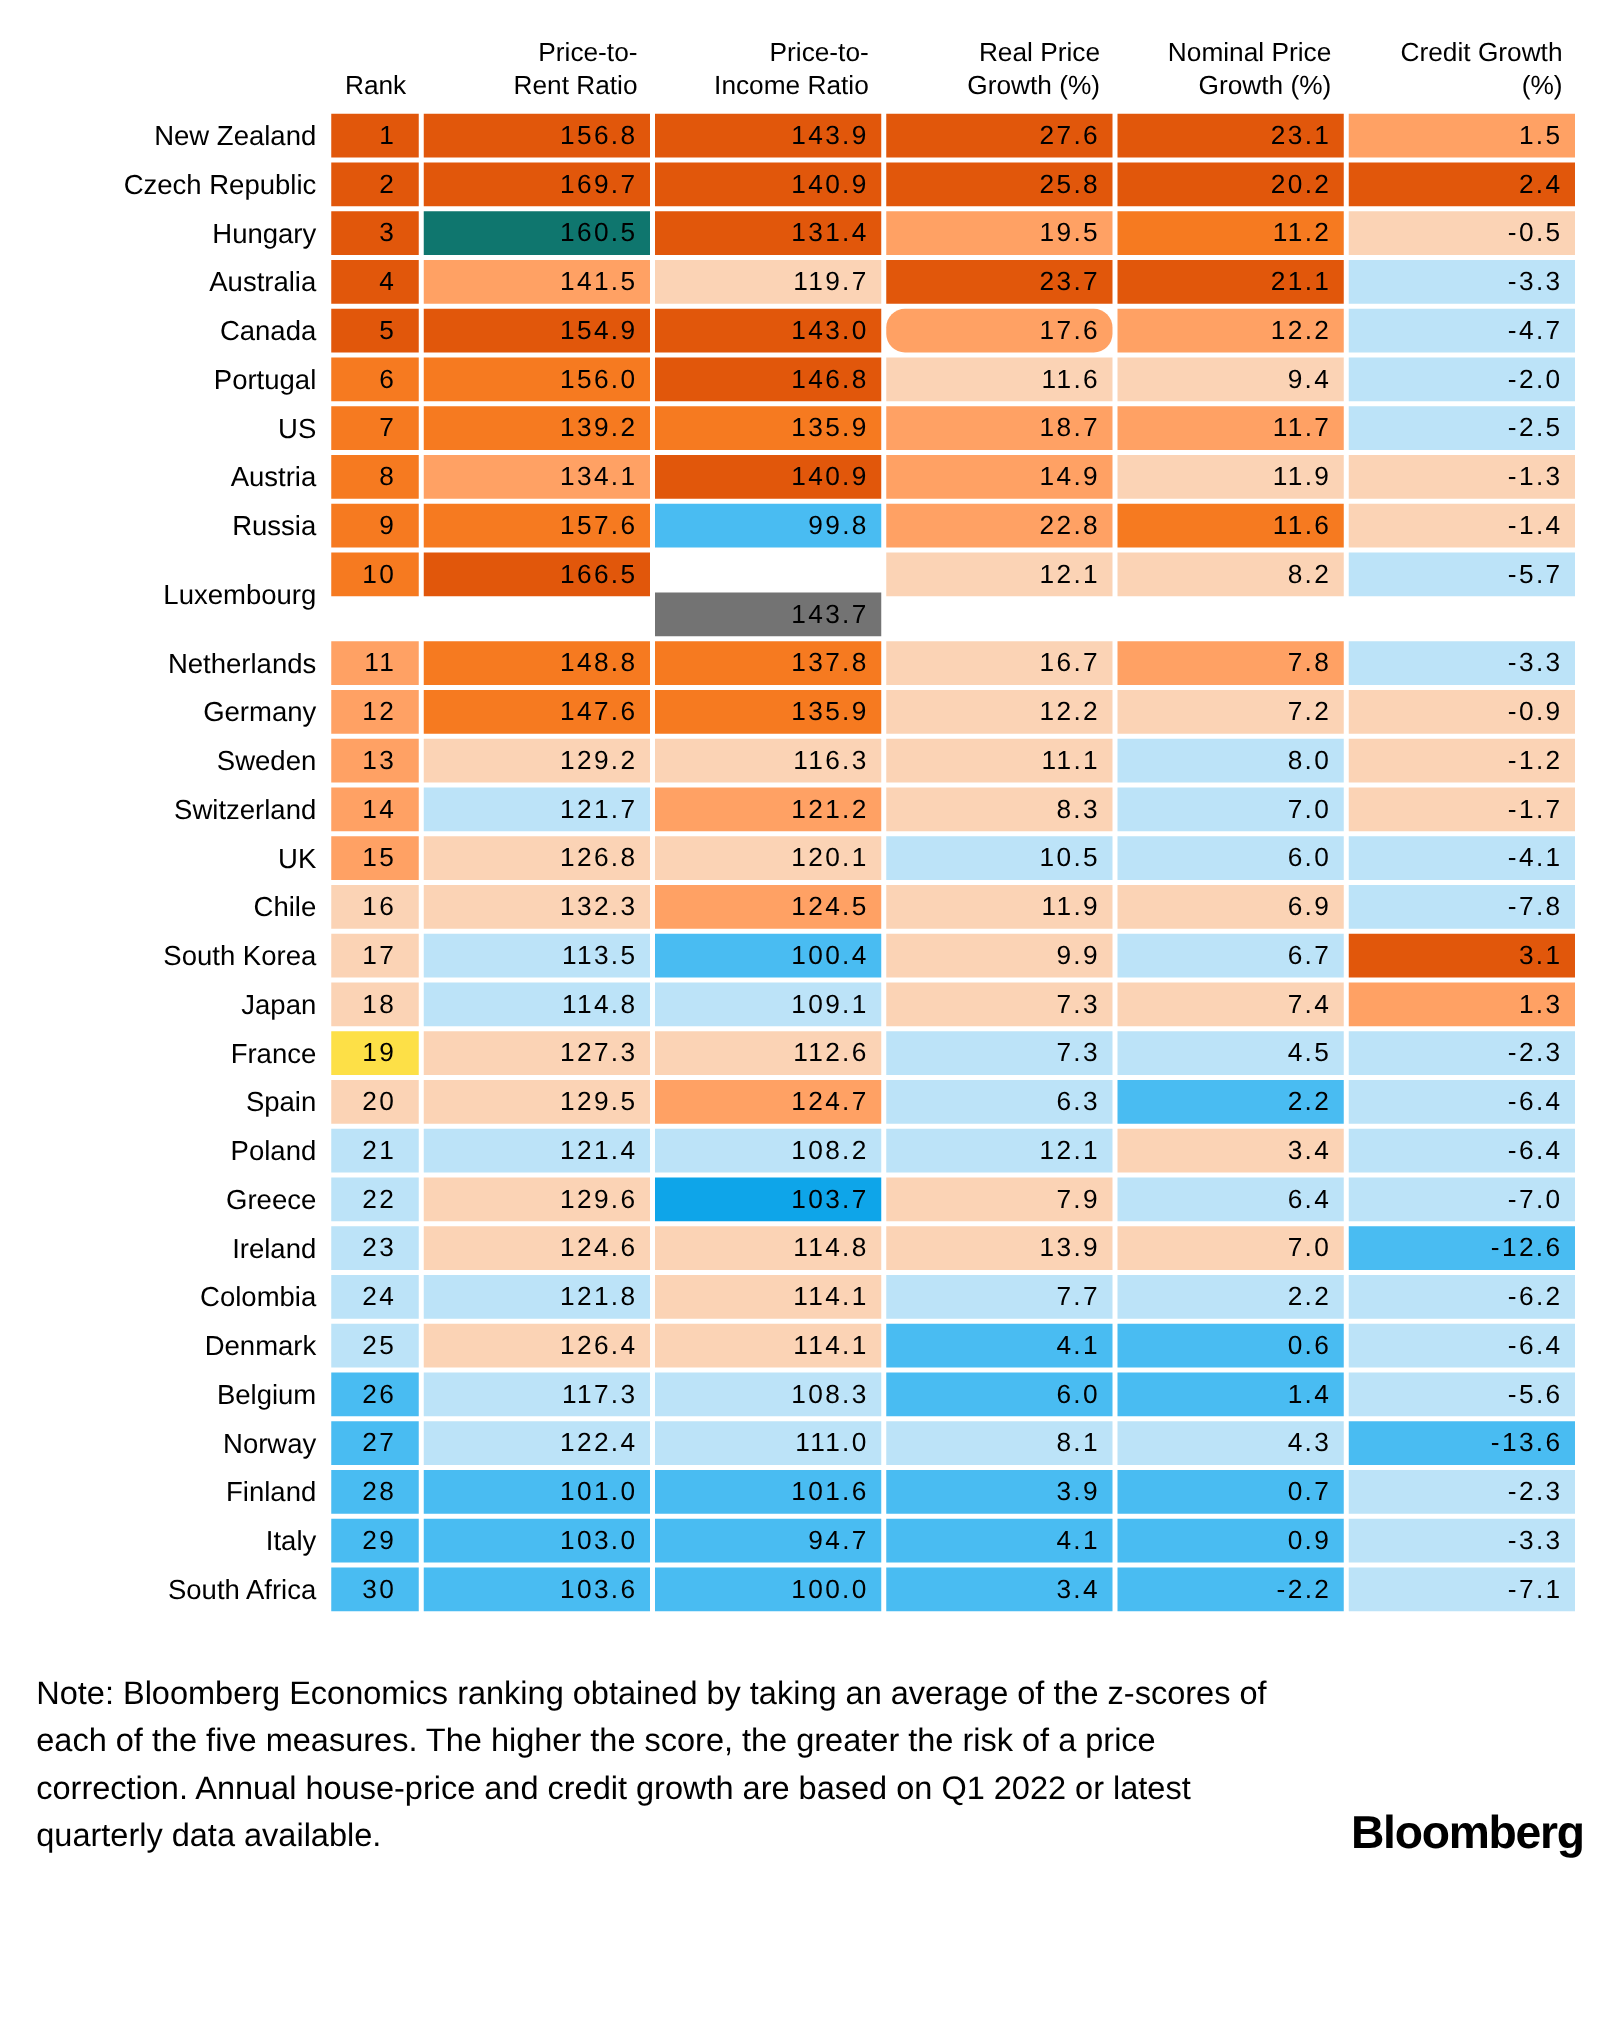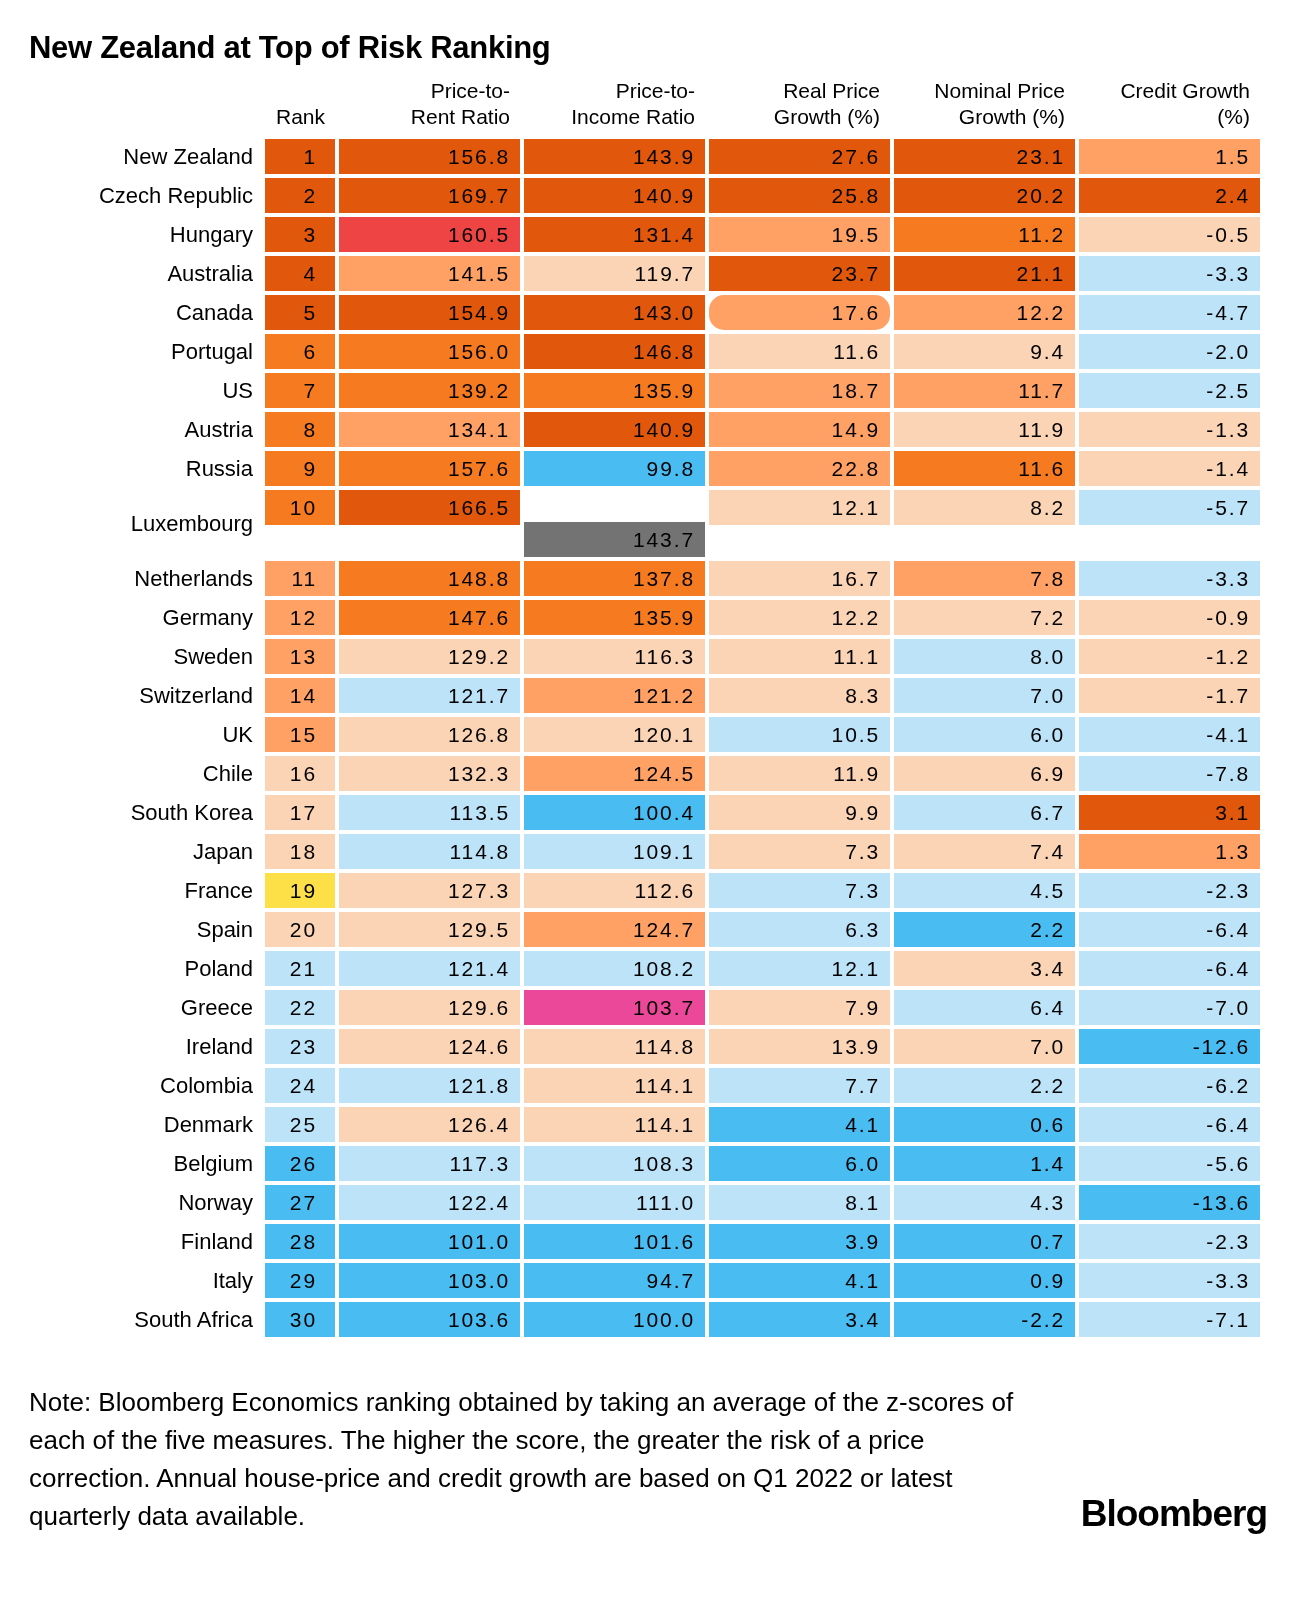--- a/index.html
+++ b/index.html
@@ -22,21 +22,20 @@
   .footer{position:relative;margin-top:46px;font-size:26px;line-height:38px;}
   .sources{margin:0;}
   .note{margin:0;max-width:990px;}
   .brand{position:absolute;right:0;bottom:2px;font-size:37px;font-weight:700;
          letter-spacing:-1px;}
 </style>
 </head>
 <body>
 
 <div class="page">
-  <h1 class="title">New Zealand at Top of Risk Ranking</h1>
 
   <div class="header-grid">
       <div></div>
       <div class="col-head">Rank</div>
       <div class="col-head">Price-to-
 Rent Ratio</div>
       <div class="col-head">Price-to-
 Income Ratio</div>
       <div class="col-head">Real Price
 Growth (%)</div>
@@ -55,21 +54,21 @@
       <div class="cell" style="background: rgb(255, 161, 100);">1.5</div>
       <div class="country-label">Czech Republic</div>
       <div class="cell rank" style="background: rgb(225, 87, 11);">2</div>
       <div class="cell" style="background: rgb(225, 87, 11);">169.7</div>
       <div class="cell" style="background: rgb(225, 87, 11);">140.9</div>
       <div class="cell" style="background: rgb(225, 87, 11);">25.8</div>
       <div class="cell" style="background: rgb(225, 87, 11);">20.2</div>
       <div class="cell" style="background: rgb(225, 87, 11);">2.4</div>
       <div class="country-label">Hungary</div>
       <div class="cell rank" style="background: rgb(225, 87, 11);">3</div>
-      <div class="cell" style="background: #ef4444; padding-left: 14px;">160.5</div>
+      <div class="cell" style="background: #0f766e; padding-left: 14px;">160.5</div>
       <div class="cell" style="background: rgb(225, 87, 11);">131.4</div>
       <div class="cell" style="background: rgb(255, 161, 100);">19.5</div>
       <div class="cell" style="background: rgb(246, 122, 32);">11.2</div>
       <div class="cell" style="background: rgb(251, 211, 181);">-0.5</div>
       <div class="country-label">Australia</div>
       <div class="cell rank" style="background: rgb(225, 87, 11);">4</div>
       <div class="cell" style="background: rgb(255, 161, 100);">141.5</div>
       <div class="cell" style="background: rgb(251, 211, 181);">119.7</div>
       <div class="cell" style="background: rgb(225, 87, 11);">23.7</div>
       <div class="cell" style="background: rgb(225, 87, 11);">21.1</div>
@@ -189,21 +188,21 @@
       <div class="country-label">Poland</div>
       <div class="cell rank" style="background: rgb(188, 227, 248);">21</div>
       <div class="cell" style="background: rgb(188, 227, 248);">121.4</div>
       <div class="cell" style="background: rgb(188, 227, 248);">108.2</div>
       <div class="cell" style="background: rgb(188, 227, 248);">12.1</div>
       <div class="cell" style="background: rgb(251, 211, 181);">3.4</div>
       <div class="cell" style="background: rgb(188, 227, 248);">-6.4</div>
       <div class="country-label">Greece</div>
       <div class="cell rank" style="background: rgb(188, 227, 248);">22</div>
       <div class="cell" style="background: rgb(251, 211, 181);">129.6</div>
-      <div class="cell" style="background: #ec4899;">103.7</div>
+      <div class="cell" style="background: #0ea5e9;">103.7</div>
       <div class="cell" style="background: rgb(251, 211, 181);">7.9</div>
       <div class="cell" style="background: rgb(188, 227, 248);">6.4</div>
       <div class="cell" style="background: rgb(188, 227, 248);">-7.0</div>
       <div class="country-label">Ireland</div>
       <div class="cell rank" style="background: rgb(188, 227, 248);">23</div>
       <div class="cell" style="background: rgb(251, 211, 181); text-align: right;">124.6</div>
       <div class="cell" style="background: rgb(251, 211, 181);">114.8</div>
       <div class="cell" style="background: rgb(251, 211, 181);">13.9</div>
       <div class="cell" style="background: rgb(251, 211, 181);">7.0</div>
       <div class="cell" style="background: rgb(73, 188, 242);">-12.6</div>

